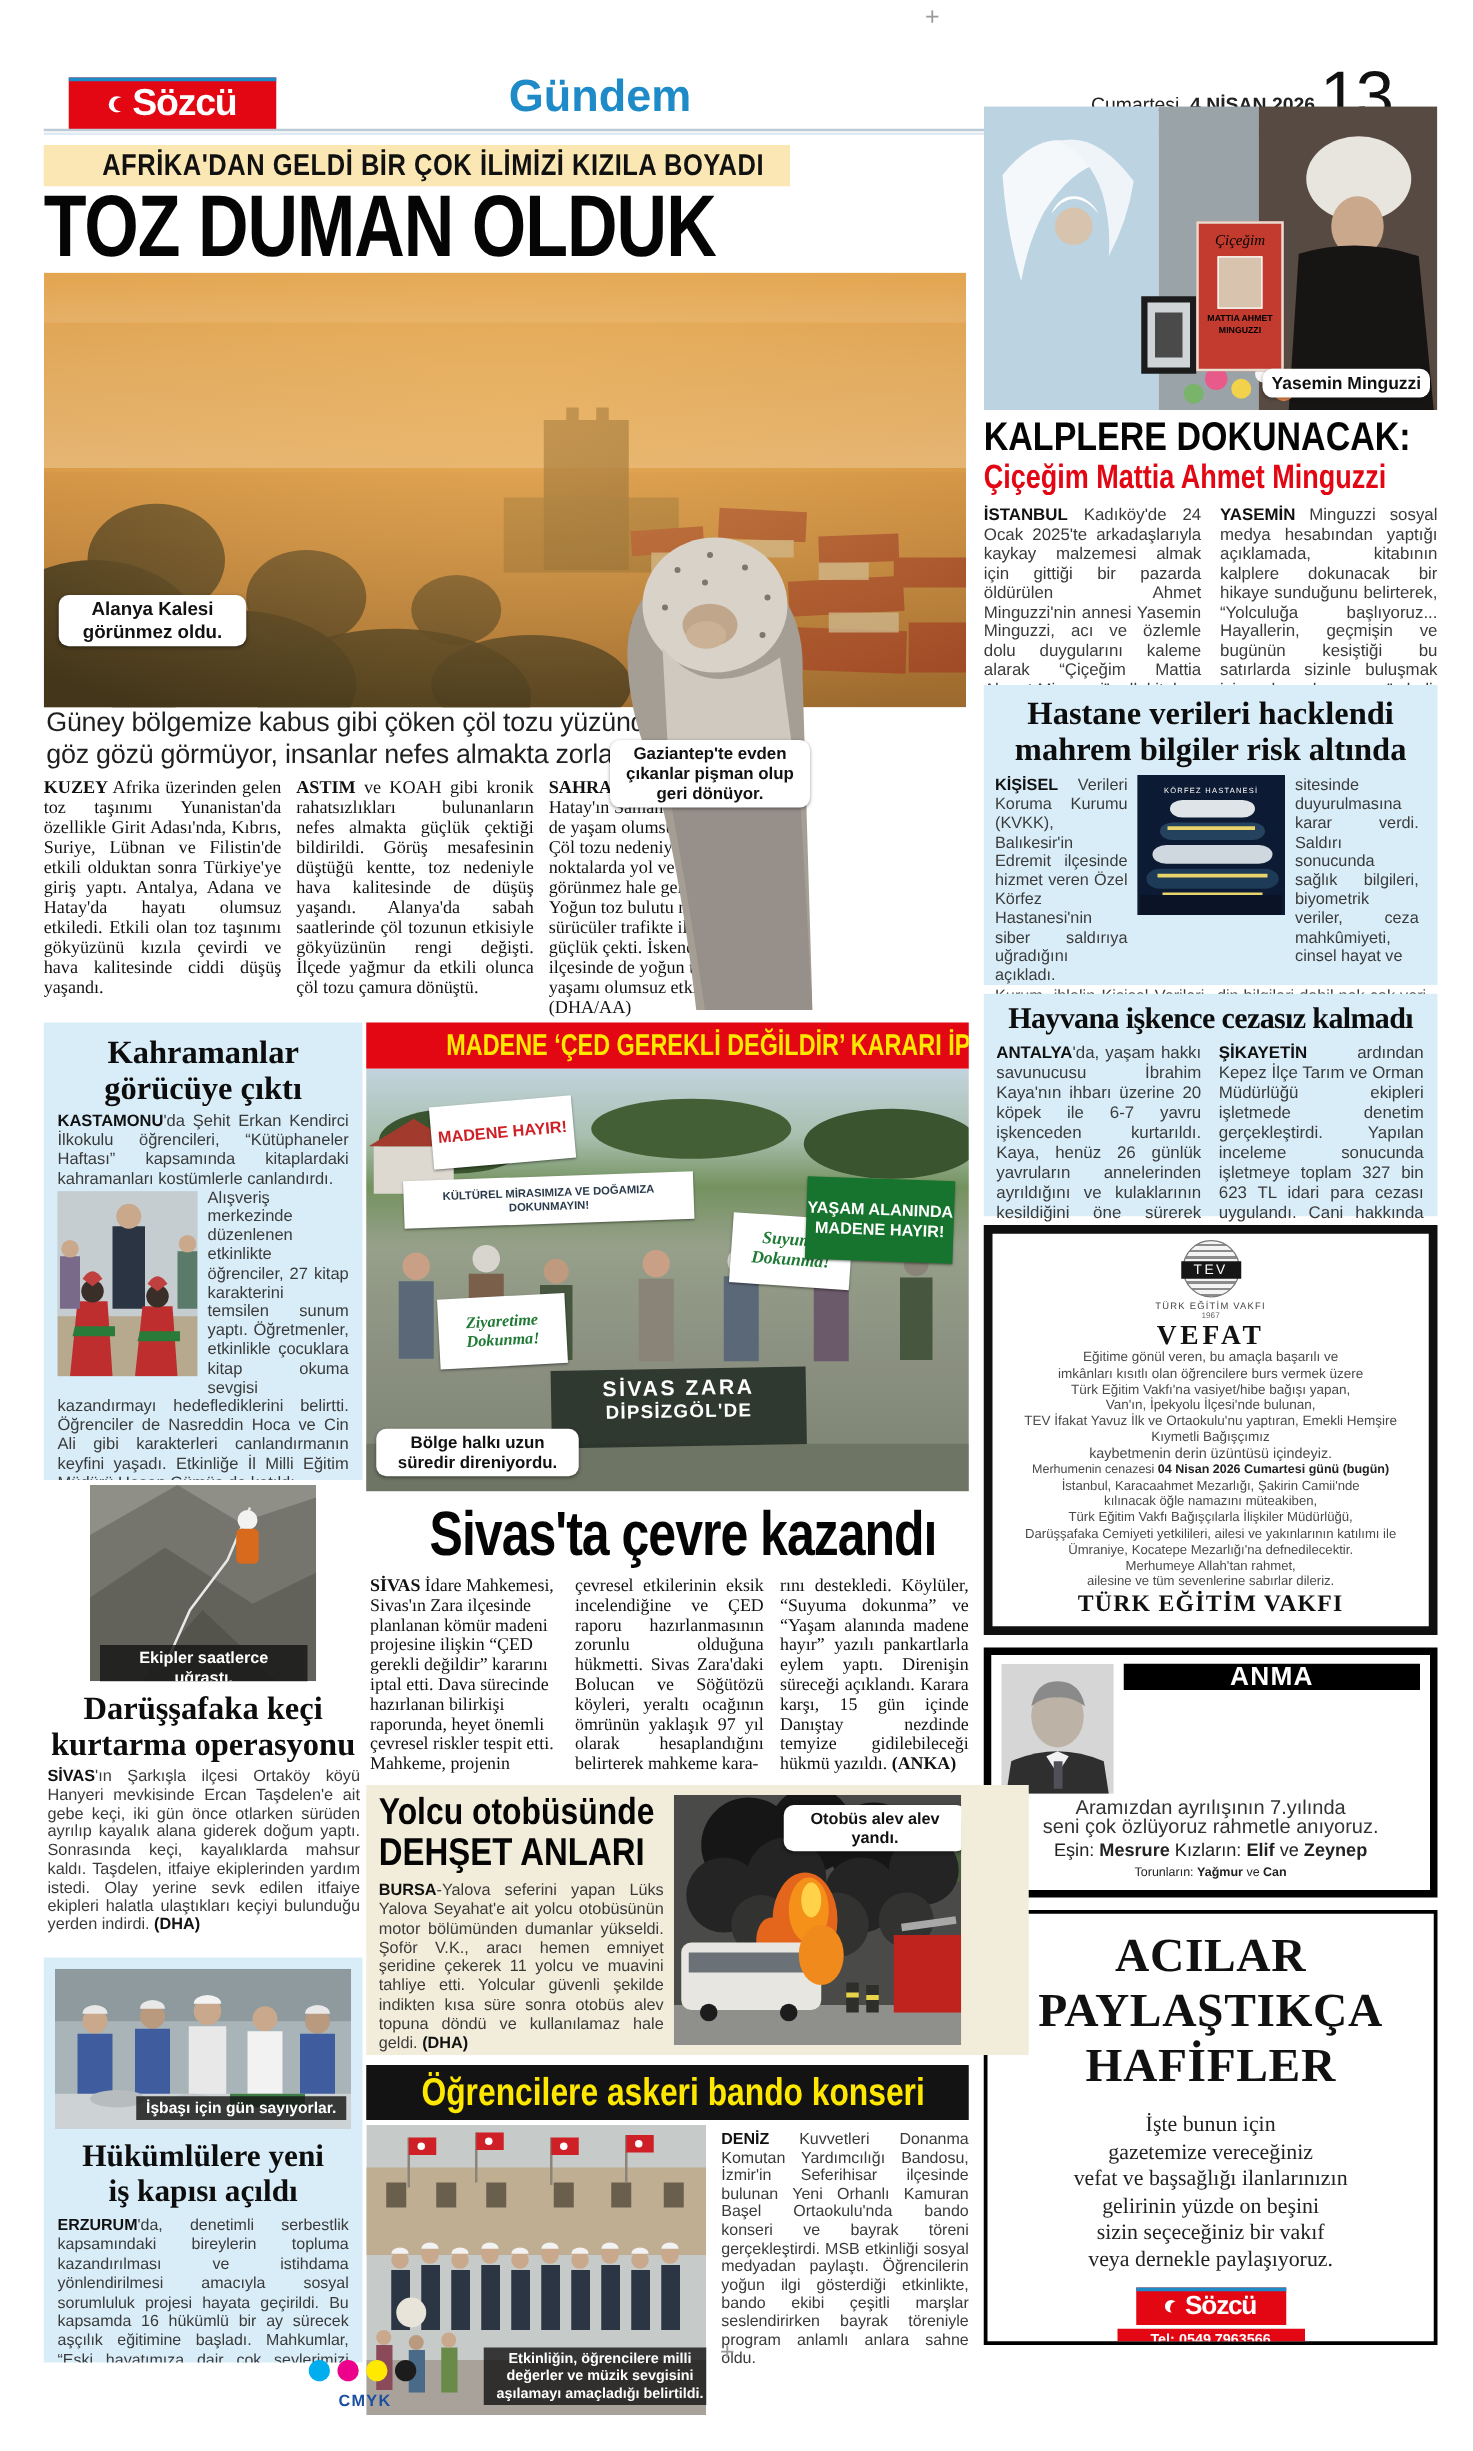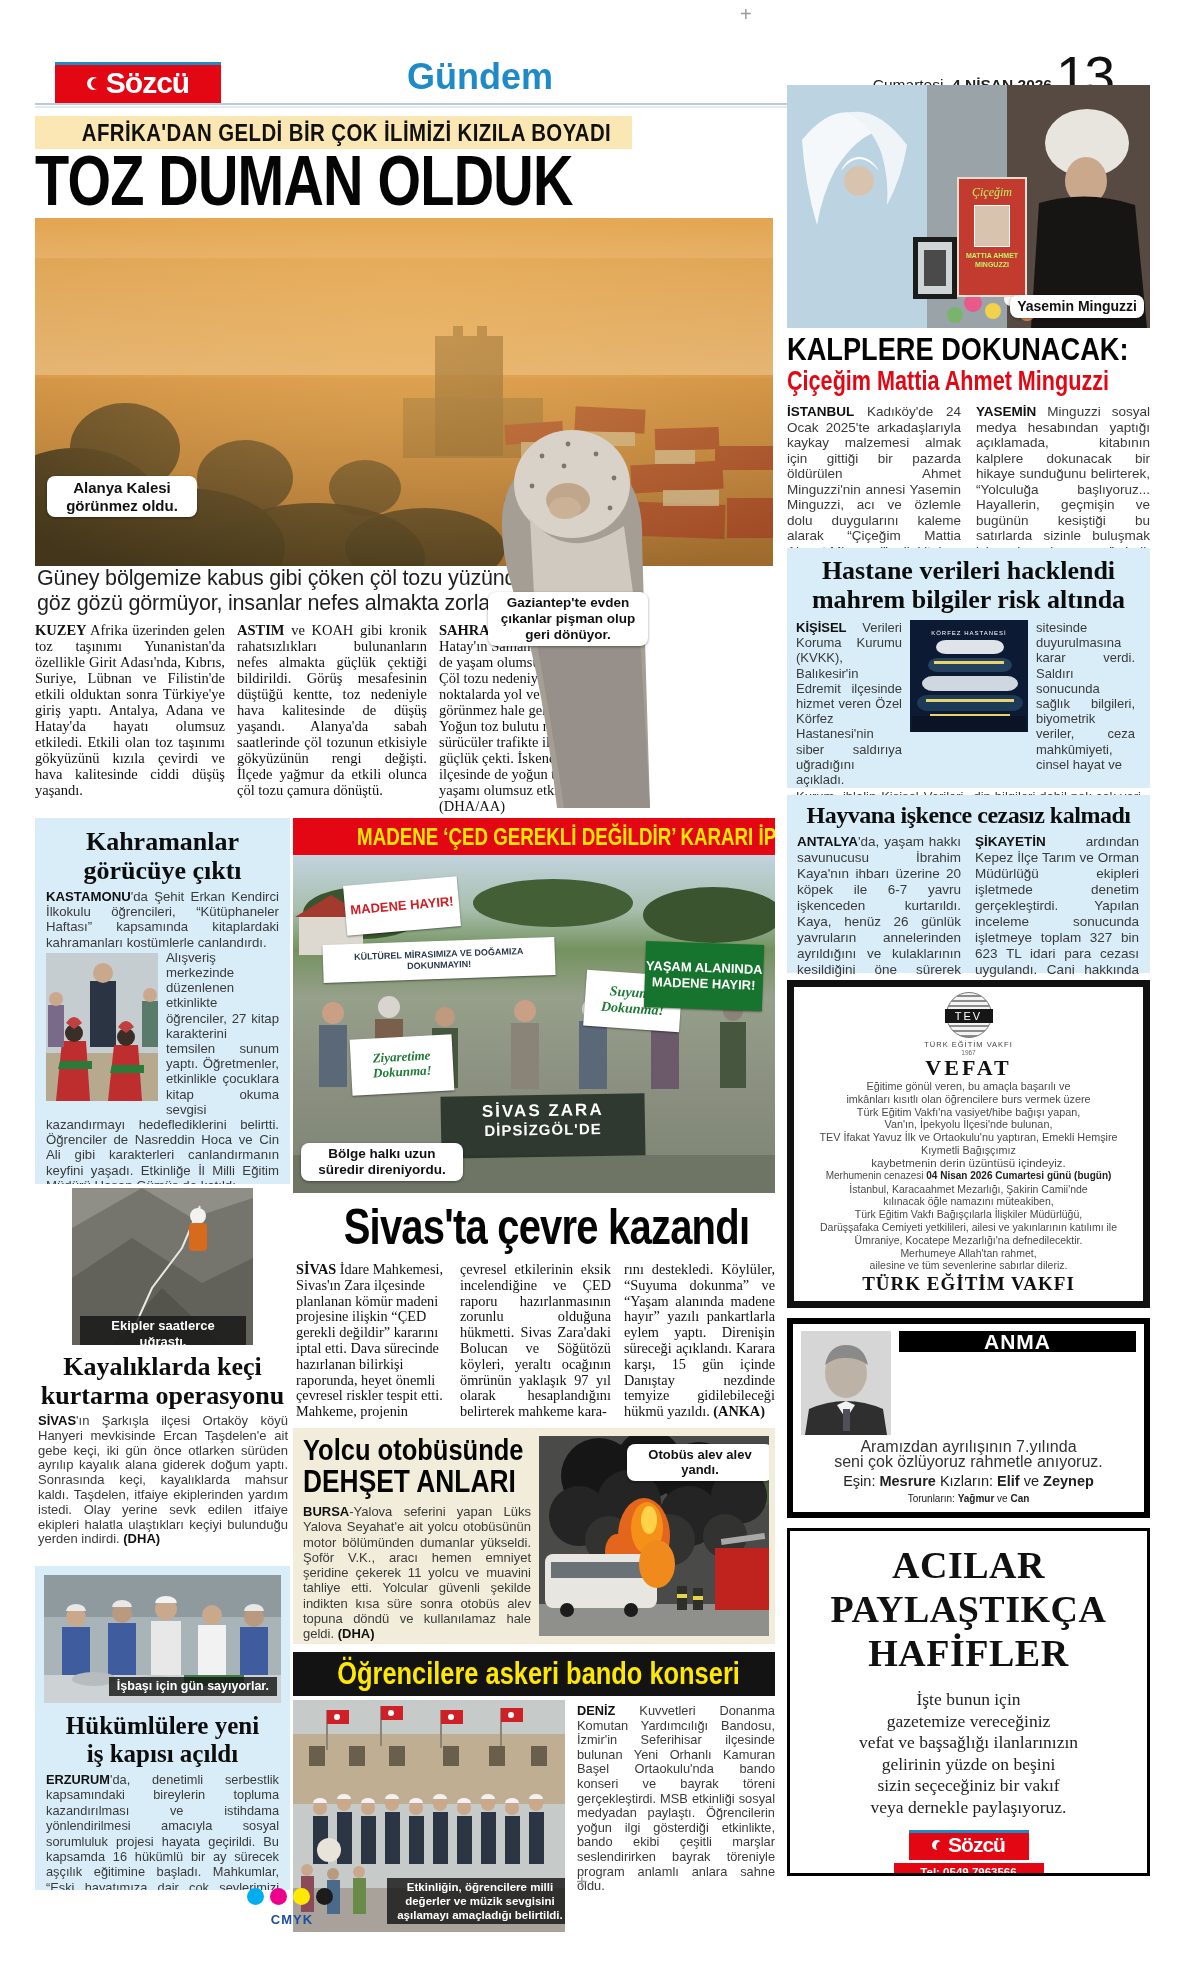--- a/index.html
+++ b/index.html
@@ -174,21 +174,21 @@
         <rect x="131" y="157" width="34" height="52" fill="#cfd4d6"></rect>
         <rect x="137" y="165" width="22" height="36" fill="#4a4a4a"></rect>
         <g>
             <circle cx="186" cy="218" r="9" fill="#e85a8a"></circle>
             <circle cx="206" cy="226" r="8" fill="#f2d24a"></circle>
         <circle cx="168" cy="230" r="8" fill="#7ab36a"></circle>
             <circle cx="224" cy="214" r="7" fill="#f7f7f7"></circle>
         <circle cx="240" cy="228" r="8" fill="#e88a4a"></circle>
           </g>
       </svg>
-      <div class="abs" style="left:170px;top:92px;width:66px;height:116px;background:#c23b2e;border:2px solid #e8ddd2;text-align:center;color:#bef264;">
+      <div class="abs" style="left:170px;top:92px;width:66px;height:116px;background:#c23b2e;border:2px solid #e8ddd2;text-align:center;color:#000000;">
         <div class="serif" style="font-style:italic;font-size:12px;margin-top:6px;">Çiçeğim</div>
         <div style="width:34px;height:40px;background:#d8c4ae;margin:5px auto;border:1px solid #fff;"></div>
         <div style="font-size:7px;font-weight:bold;line-height:1.25;">MATTIA AHMET MINGUZZI</div>
       </div>
       <div class="cap" style="right:6px;top:210px;font-size:14px;">Yasemin Minguzzi</div>
     </div>
 
     <div class="abs" style="left:787px;top:331px;width:363px;height:35px;">
       <span class="cx ol" style="font-size:32px;transform:scaleX(.85);color:#050505;">KALPLERE DOKUNACAK:</span>
     </div>
@@ -343,21 +343,21 @@
         <path d="M0,40 L70,0 L120,30 L181,10 L181,157 L0,157 Z" fill="#75756d"></path>
         <path d="M0,90 L60,50 L130,95 L181,70 L181,157 L0,157 Z" fill="#62625a"></path>
         <path d="M40,157 L90,100 L150,157 Z" fill="#54544c"></path>
         <polyline points="128,18 110,60 80,100 62,140" stroke="#e8e8e6" stroke-width="2" fill="none"></polyline>
         <circle cx="126" cy="28" r="8" fill="#f2f2f0"></circle>
         <rect x="117" y="35" width="18" height="28" rx="4" fill="#d86a1e"></rect>
       </svg>
       <div class="capdark" style="left:8px;top:128px;width:150px;">Ekipler saatlerce uğraştı.</div>
     </div>
 
-    <div class="abs hserif" style="left:35px;top:1352px;width:255px;font-size:26px;line-height:29px;">Kayalıklarda keçi
+    <div class="abs hserif" style="left:35px;top:1352px;width:255px;font-size:26px;line-height:29px;">Darüşşafaka keçi
 kurtarma operasyonu</div>
     <p class="abs col bodytxt" style="left:38px;top:1414px;width:250px;font-size:13px;line-height:14.8px;color:#3a3a3a;margin:0;"><b class="lead" style="color:#111;">SİVAS</b><span>'ın Şarkışla ilçesi Ortaköy köyü Hanyeri mevkisinde Ercan Taşdelen'e ait gebe keçi, iki gün önce otlarken sürüden ayrılıp kayalık alana giderek doğum yaptı. Sonrasında keçi, kayalıklarda mahsur kaldı. Taşdelen, itfaiye ekiplerinden yardım istedi. Olay yerine sevk edilen itfaiye ekipleri halatla ulaştıkları keçiyi bulunduğu yerden indirdi. </span><b style="color:#111;">(DHA)</b></p>
 
     <div class="abs bluebox" style="left:35px;top:1566px;width:255px;height:324px;overflow:hidden;">
       <div class="photo" style="left:9px;top:9px;width:237px;height:128px;">
         <svg width="237" height="128">
           <rect width="237" height="128" fill="#a9b4b9"></rect>
           <rect width="237" height="42" fill="#8f9a9f"></rect>
           <g>
             <circle cx="32" cy="42" r="10" fill="#c9a88c"></circle>
@@ -449,21 +449,21 @@
       <span class="cx oc" style="font-size:50px;line-height:54px;transform:scaleX(.8);letter-spacing:-1px;color:#050505;">Sivas'ta çevre kazandı</span>
     </div>
 
     <div class="abs cols serif" style="left:296px;top:1262px;width:479px;height:164px;gap:13px;font-size:14.3px;line-height:15.8px;">
       <p class="col" style="width:151px;white-space:pre-line;"><b class="lead">SİVAS</b><span> İdare Mahkemesi, Sivas'ın Zara ilçesinde planlanan kömür madeni projesine ilişkin “ÇED gerekli değildir” kararını iptal etti. Dava sürecinde hazırlanan bilirkişi raporunda, heyet önemli çevresel riskler tespit etti.
 Mahkeme, projenin</span></p>
       <p class="col bodytxt" style="width:151px;">çevresel etkilerinin eksik incelendiğine ve ÇED raporu hazırlanmasının zorunlu olduğuna hükmetti. Sivas Zara'daki Bolucan ve Söğütözü köyleri, yeraltı ocağının ömrünün yaklaşık 97 yıl olarak hesaplandığını belirterek mahkeme kara-</p>
       <p class="col bodytxt" style="width:151px;"><span>rını destekledi. Köylüler, “Suyuma dokunma” ve “Yaşam alanında madene hayır” yazılı pankartlarla eylem yaptı. Direnişin süreceği açıklandı. Karara karşı, 15 gün içinde Danıştay nezdinde temyize gidilebileceği hükmü yazıldı. </span><b>(ANKA)</b></p>
     </div>
 
-    <div class="abs creambox" style="left:293px;top:1428px;width:482px;height:216px;">
+    <div class="abs creambox" style="left:293px;top:1428px;width:482px;height:216px;padding-left:48px;">
       <div class="abs" style="left:10px;top:6px;width:230px;">
         <span class="cx ol" style="font-size:30px;line-height:31px;transform:scaleX(.85);color:#050505;">Yolcu otobüsünde</span><br>
         <span class="cx ol" style="font-size:31px;line-height:33px;transform:scaleX(.85);color:#050505;">DEHŞET ANLARI</span>
       </div>
       <p class="abs col bodytxt" style="left:10px;top:76px;width:228px;font-size:13px;line-height:15.3px;color:#3a3a3a;"><b class="lead" style="color:#111;">BURSA</b><span>-Yalova seferini yapan Lüks Yalova Seyahat'e ait yolcu otobüsünün motor bölümünden dumanlar yükseldi. Şoför V.K., aracı hemen emniyet şeridine çekerek 11 yolcu ve muavini tahliye etti. Yolcular güvenli şekilde indikten kısa süre sonra otobüs alev topuna döndü ve kullanılamaz hale geldi. </span><b style="color:#111;">(DHA)</b></p>
       <div class="photo" style="left:246px;top:8px;width:230px;height:200px;">
         <svg width="230" height="200">
           <rect width="230" height="200" fill="#4a4a48"></rect>
           <ellipse cx="205" cy="45" rx="40" ry="30" fill="#4a5d3f"></ellipse>
           <g fill="#161616">

